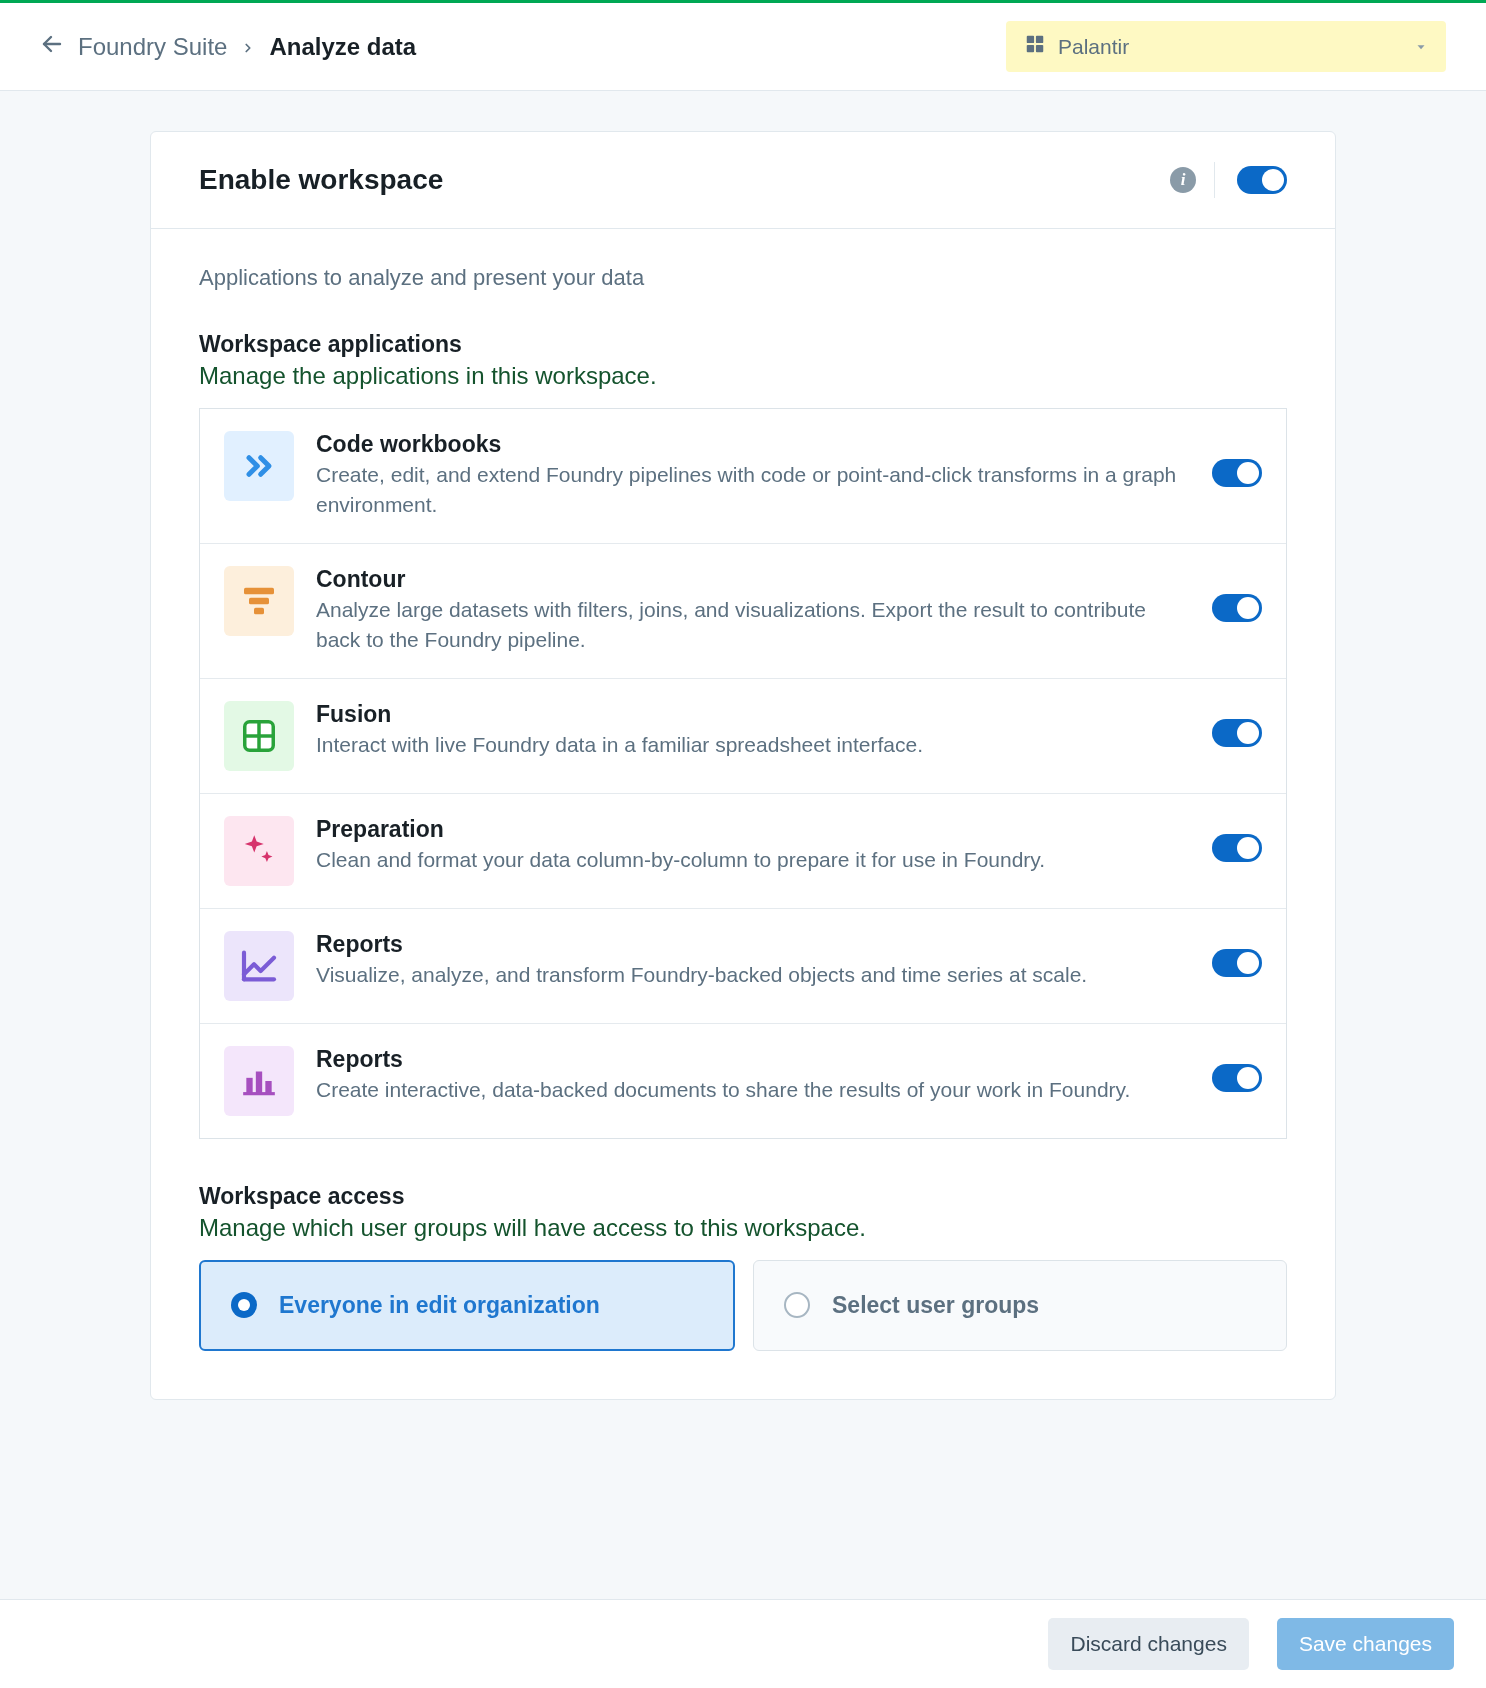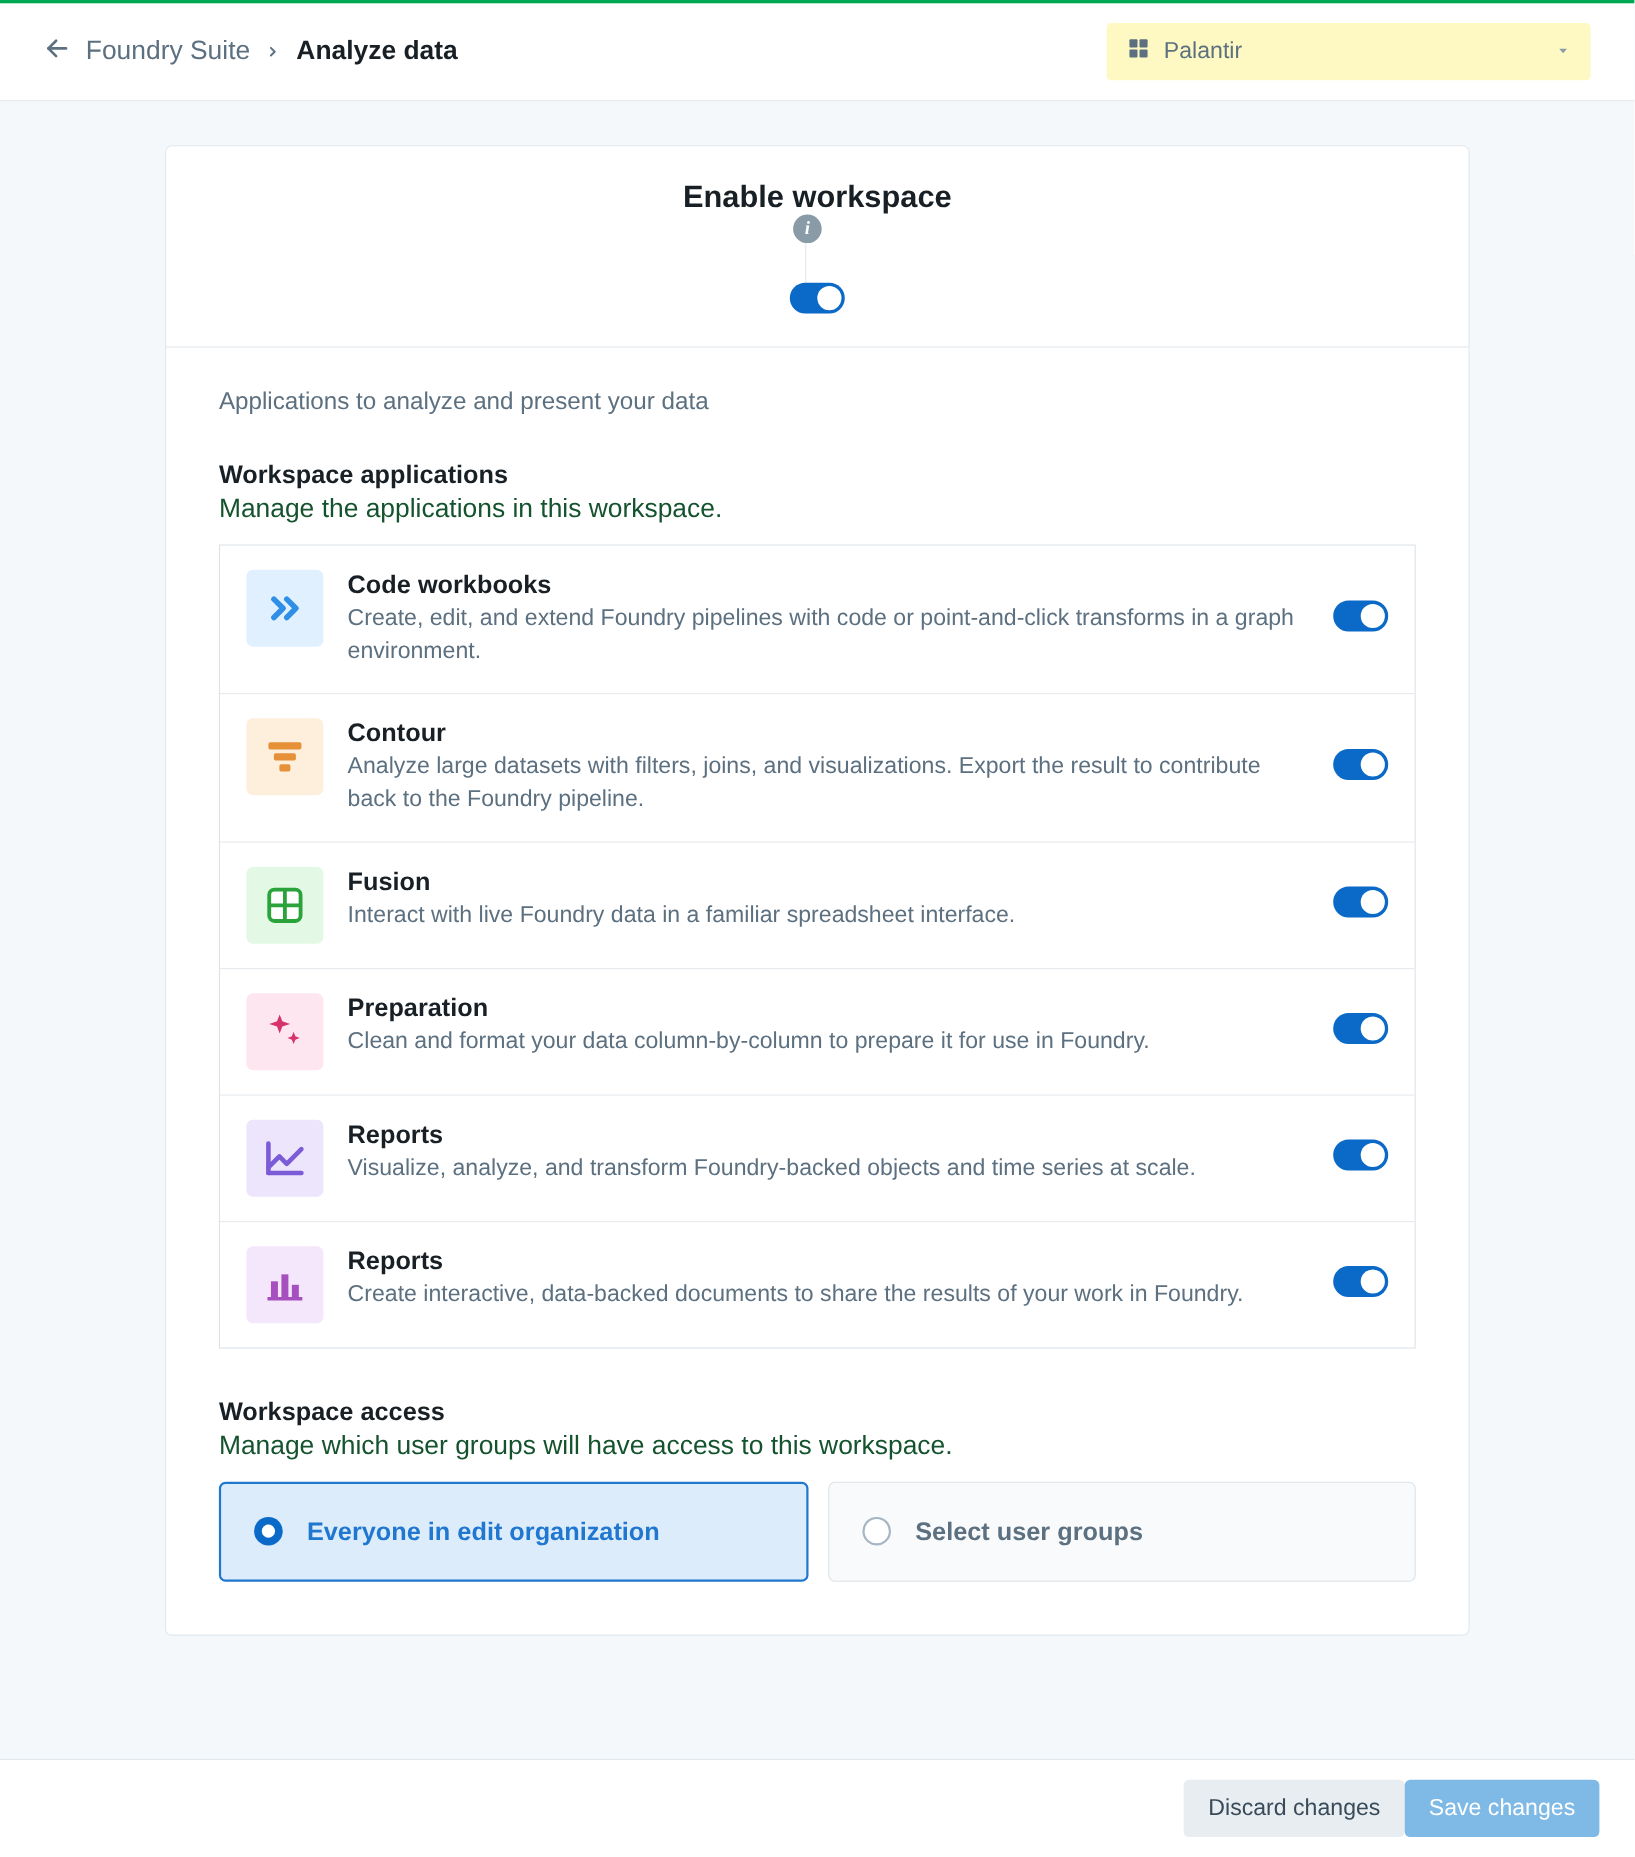--- a/index.html
+++ b/index.html
@@ -50,21 +50,20 @@
   .panel {
     background: #fff;
     border: 1px solid #e1e8ed;
     border-radius: 6px;
   }
   .panel-header {
     display: flex;
     align-items: center;
     padding: 30px 48px;
     border-bottom: 1px solid #e1e8ed;
-    flex-direction: column;
   }
   .panel-title { font-size: 28px; font-weight: 700; flex: 1; }
   .info-icon {
     width: 26px; height: 26px; border-radius: 50%;
     background: #8a9ba8; color: #fff;
     display: inline-flex; align-items: center; justify-content: center;
     font-style: italic; font-family: Georgia, serif; font-weight: 700;
     font-size: 17px; margin-right: 18px;
   }
   .divider-v {
@@ -119,21 +118,21 @@
     border: none; background: #0b69c7; position: relative;
   }
   .radio.checked::after {
     content: ""; position: absolute; inset: 7px;
     background: #fff; border-radius: 50%;
   }
 
   .footer {
     position: fixed; bottom: 0; left: 0; right: 0;
     background: #fff; border-top: 1px solid #e1e8ed;
-    padding: 18px 32px; display: flex; justify-content: flex-end; gap: 0;
+    padding: 18px 32px; display: flex; justify-content: flex-end; gap: 28px;
   }
   .btn {
     padding: 14px 22px; border-radius: 5px; font-size: 21px;
     font-weight: 500; cursor: pointer; border: none;
   }
   .btn-secondary { background: #e8edf2; color: #394b59; }
   .btn-primary { background: #7fb9e6; color: #fff; }
 
   
   .icon-code { background: #e1f0ff; }

